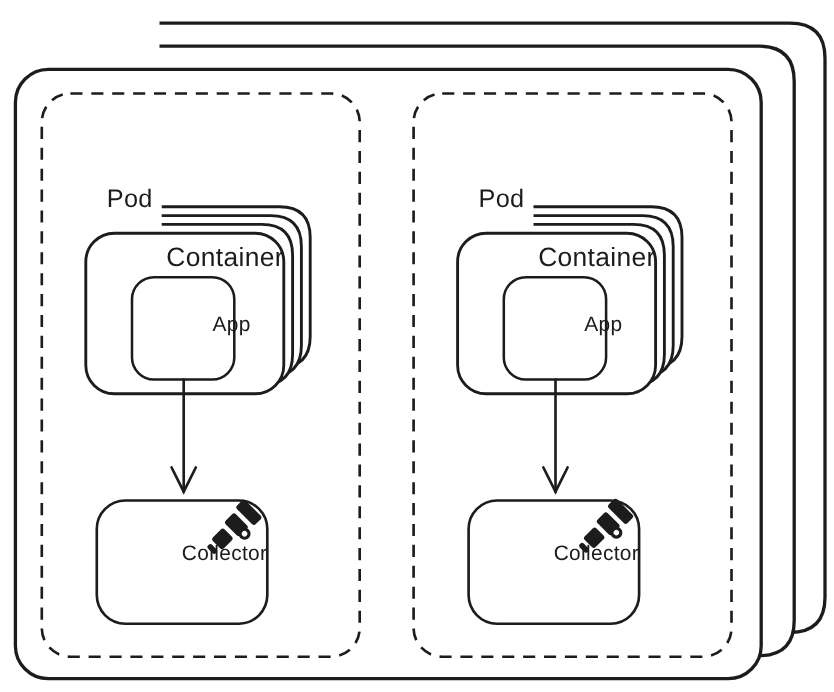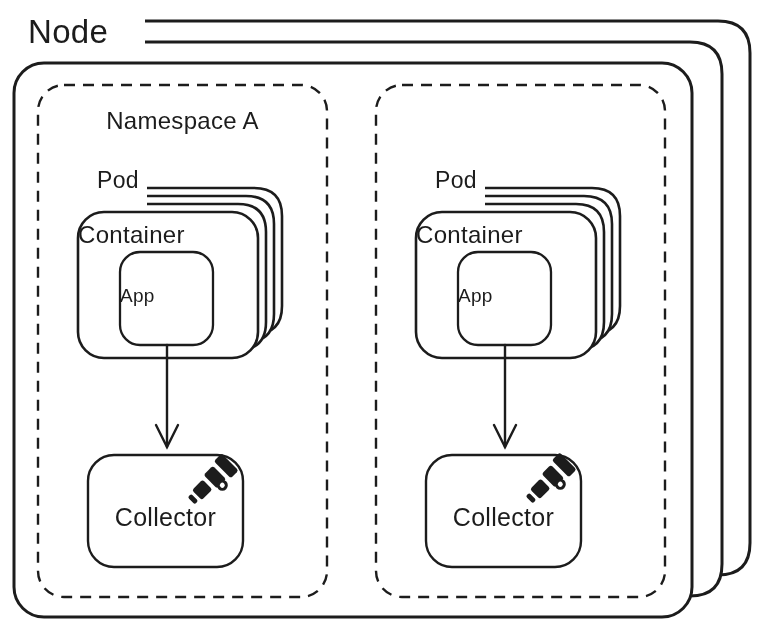--- a/index.html
+++ b/index.html
@@ -29,27 +29,27 @@
     white-space: nowrap;
     letter-spacing: 0.3px;
   }
   .lbl-node { left: 28px;  top: 15px;  font-size: 33px; }
   .lbl-ns   { width: 289px; text-align: center; top: 109px; font-size: 24px; }
   .ns-a     { left: 38px; }
   .ns-b     { left: 376px; }
   .lbl-pod  { top: 169px; font-size: 23px; }
   .pod-a    { left: 97px; }
   .pod-b    { left: 435px; }
-  .lbl-cont { width: 180px; text-align: left; top: 223px; font-size: 24px; }
+  .lbl-cont { width: 180px; text-align: right; top: 223px; font-size: 24px; }
   .cont-a   { left: 78px; }
   .cont-b   { left: 416px; }
-  .lbl-app  { width: 93px; text-align: left; top: 286px; font-size: 19px; }
+  .lbl-app  { width: 93px; text-align: center; top: 286px; font-size: 19px; padding-left: 44px; }
   .app-a    { left: 120px; }
   .app-b    { left: 458px; }
-  .lbl-coll { width: 155px; text-align: center; top: 505px; font-size: 25px; }
+  .lbl-coll { width: 155px; text-align: right; top: 494px; font-size: 19px; }
   .coll-a   { left: 88px; }
   .coll-b   { left: 426px; }
 </style>
 </head>
 <body>
 
 <div class="stage">
 
   <svg width="758" height="629" viewBox="0 0 758 629">
     <defs>
@@ -90,23 +90,21 @@
       <path class="line" stroke-width="2.4" d="M494 425 L505 447 L516 425"></path>
     </g>
 
     <rect class="box" stroke-width="2.4" x="88" y="455" width="155" height="112" rx="26"></rect>
     <rect class="box" stroke-width="2.4" x="426" y="455" width="155" height="112" rx="26"></rect>
 
     <use href="#telescope-shape" transform="translate(211 481) rotate(-45)"></use>
     <use href="#telescope-shape" transform="translate(549 480) rotate(-45)"></use>
   </svg>
 
-  <div class="lbl lbl-node">Node</div>
 
-  <div class="lbl lbl-ns ns-a">Namespace A</div>
 
   <div class="lbl lbl-pod pod-a">Pod</div>
   <div class="lbl lbl-pod pod-b">Pod</div>
 
   <div class="lbl lbl-cont cont-a">Container</div>
   <div class="lbl lbl-cont cont-b">Container</div>
 
   <div class="lbl lbl-app app-a">App</div>
   <div class="lbl lbl-app app-b">App</div>
 

